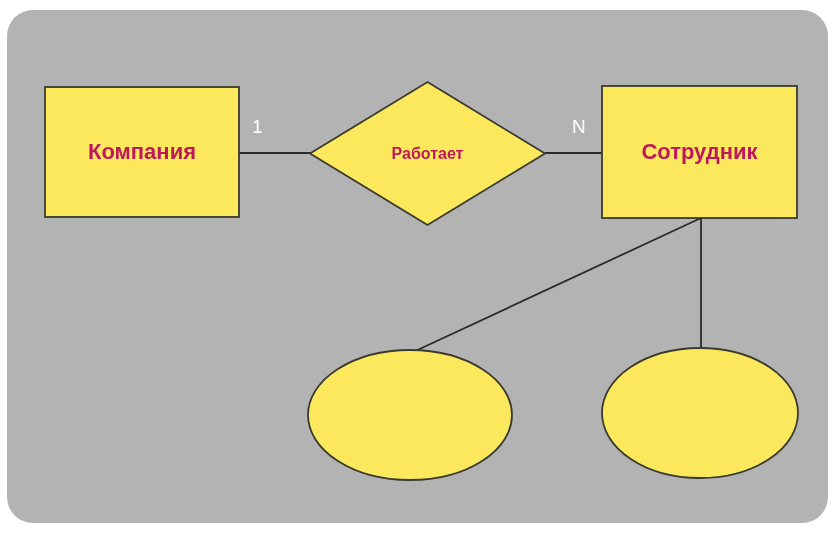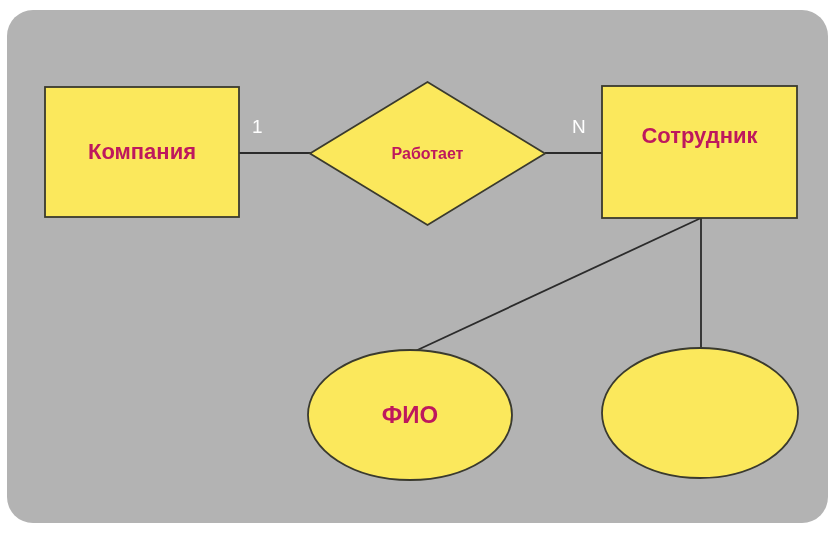--- a/index.html
+++ b/index.html
@@ -47,21 +47,21 @@
   }
   .card-label {
     position: absolute;
     color: #ffffff;
     font-size: 19px;
     font-weight: normal;
     line-height: 1;
   }
   #entity-company-label { left: 45px; top: 87px; width: 194px; height: 130px; font-size: 22px; }
   #rel-works-label      { left: 310px; top: 82px; width: 235px; height: 143px; font-size: 16px; }
-  #entity-employee-label{ left: 602px; top: 70px; width: 195px; height: 132px; font-size: 22px; }
+  #entity-employee-label{ left: 602px; top: 86px; width: 195px; height: 132px; font-size: 22px; }
   #attr-fio-label       { left: 308px; top: 350px; width: 204px; height: 130px; font-size: 24px; }
   #attr-tabnum-label    { left: 612px; top: 348px; width: 176px; height: 130px; font-size: 22px; }
   #card-one { left: 252px; top: 117px; }
   #card-n   { left: 572px; top: 117px; }
 </style>
 </head>
 <body>
 
 <div id="canvas">
 
@@ -84,20 +84,19 @@
 
     <ellipse cx="700" cy="413" rx="98" ry="65" fill="#fbe85c" stroke="#3a3a2e" stroke-width="1.8"></ellipse>
   </svg>
 
   <div class="node-label" id="entity-company-label">Компания</div>
 
   <div class="node-label" id="rel-works-label">Работает</div>
 
   <div class="node-label" id="entity-employee-label">Сотрудник</div>
 
-  <div class="node-label" id="attr-fio-label">ФИО</div>
 
 
   <div class="card-label" id="card-one">1</div>
 
   <div class="card-label" id="card-n">N</div>
 
 </div>
 
 </body></html>

